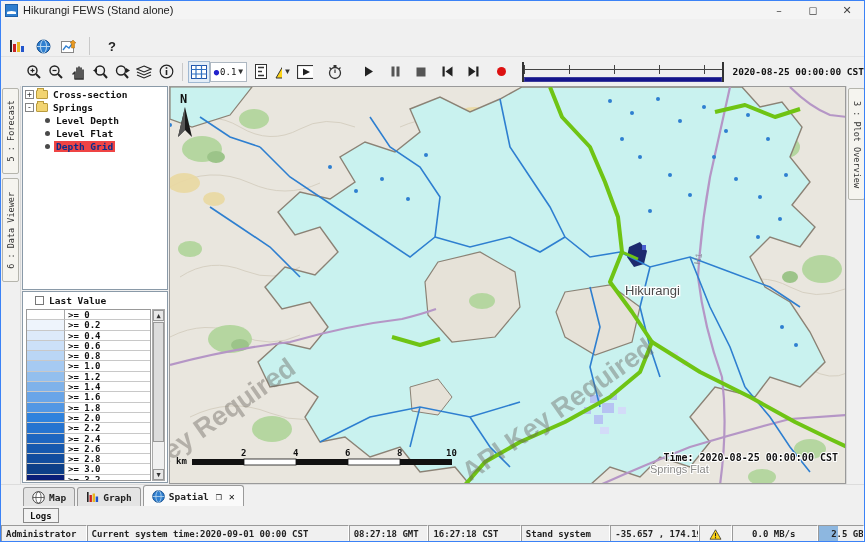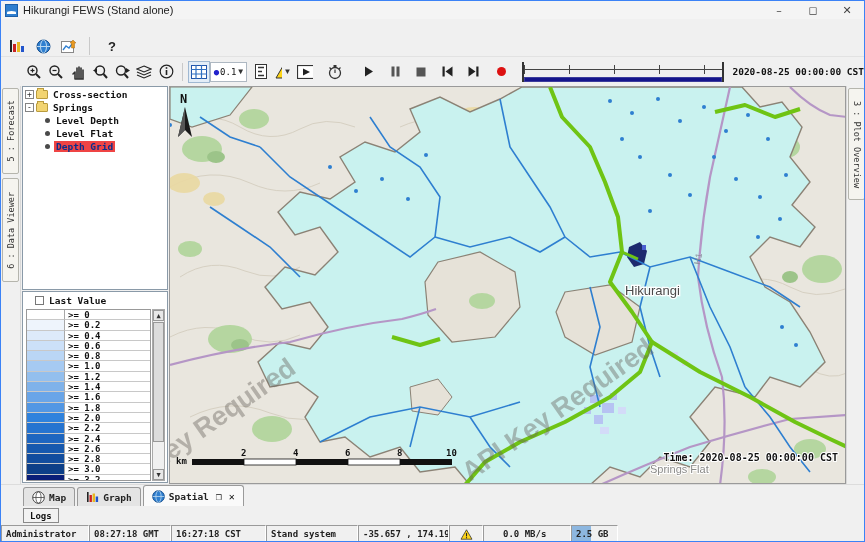--- a/index.html
+++ b/index.html
@@ -77,21 +77,21 @@
   .btab.active{background:#fafafa;height:21px;}
   .tab-glyph{font-size:10px;}
   .tab-ctl{font-size:10px;color:#111;margin-left:3px;}
   .logsrow{position:absolute;left:0;top:505px;width:100%;height:19px;display:flex;align-items:center;padding-left:22px;}
   .logs-btn{height:15px;padding:0 6px;border:1px solid #8a8a8a;border-radius:0;background:#f2f2f2;font-family:"DejaVu Sans Mono",monospace;font-size:9px;font-weight:bold;display:flex;align-items:center;}
   
   .statusbar{position:absolute;left:0;top:524px;width:100%;height:18px;background:#f0f0f0;display:flex;font-family:"DejaVu Sans Mono",monospace;font-size:9px;font-weight:bold;color:#222;}
   .scell{height:100%;border:1px solid;border-color:#9a9a9a #ffffff #ffffff #9a9a9a;display:flex;align-items:center;padding:0 4px;white-space:nowrap;overflow:hidden;}
   .mem-cell{position:relative;}
   .mem-fill{position:absolute;left:0;top:0;bottom:0;width:42%;background:#8db7e0;}
-  .mem-text{position:relative;z-index:1;}
+  .mem-text{position:relative;z-index:1;margin-left:8px;}
   .mini-warn{width:13px;height:11px;}
 </style>
 </head>
 <body>
 
 <div class="window">
 
   <div class="titlebar">
     <div class="app-icon"></div>
     <div class="title-text">Hikurangi FEWS  (Stand alone)</div>
@@ -601,20 +601,21 @@
       <span class="tab-ctl">✕</span>
     </div>
   </div>
 
   <div class="logsrow">
     <div class="logs-btn">Logs</div>
   </div>
 
   <div class="statusbar">
     <div class="scell" style="width:88px;">Administrator</div>
+    <div class="scell" style="width:270px;">Current system time:2020-09-01 00:00 CST</div>
     <div class="scell" style="width:82px;">08:27:18 GMT</div>
     <div class="scell" style="width:95px;">16:27:18 CST</div>
     <div class="scell" style="width:92px;">Stand system</div>
     <div class="scell" style="width:91px;">-35.657 , 174.199</div>
     <div class="scell" style="width:34px;justify-content:center;">
       <svg class="mini-warn" viewBox="0 0 16 14">
         <polygon points="8,1 15,13 1,13" fill="#ffd618" stroke="#333" stroke-width="1"></polygon>
         <rect x="7.3" y="5" width="1.4" height="4.4" fill="#222"></rect>
         <rect x="7.3" y="10.4" width="1.4" height="1.5" fill="#222"></rect>
       </svg>

